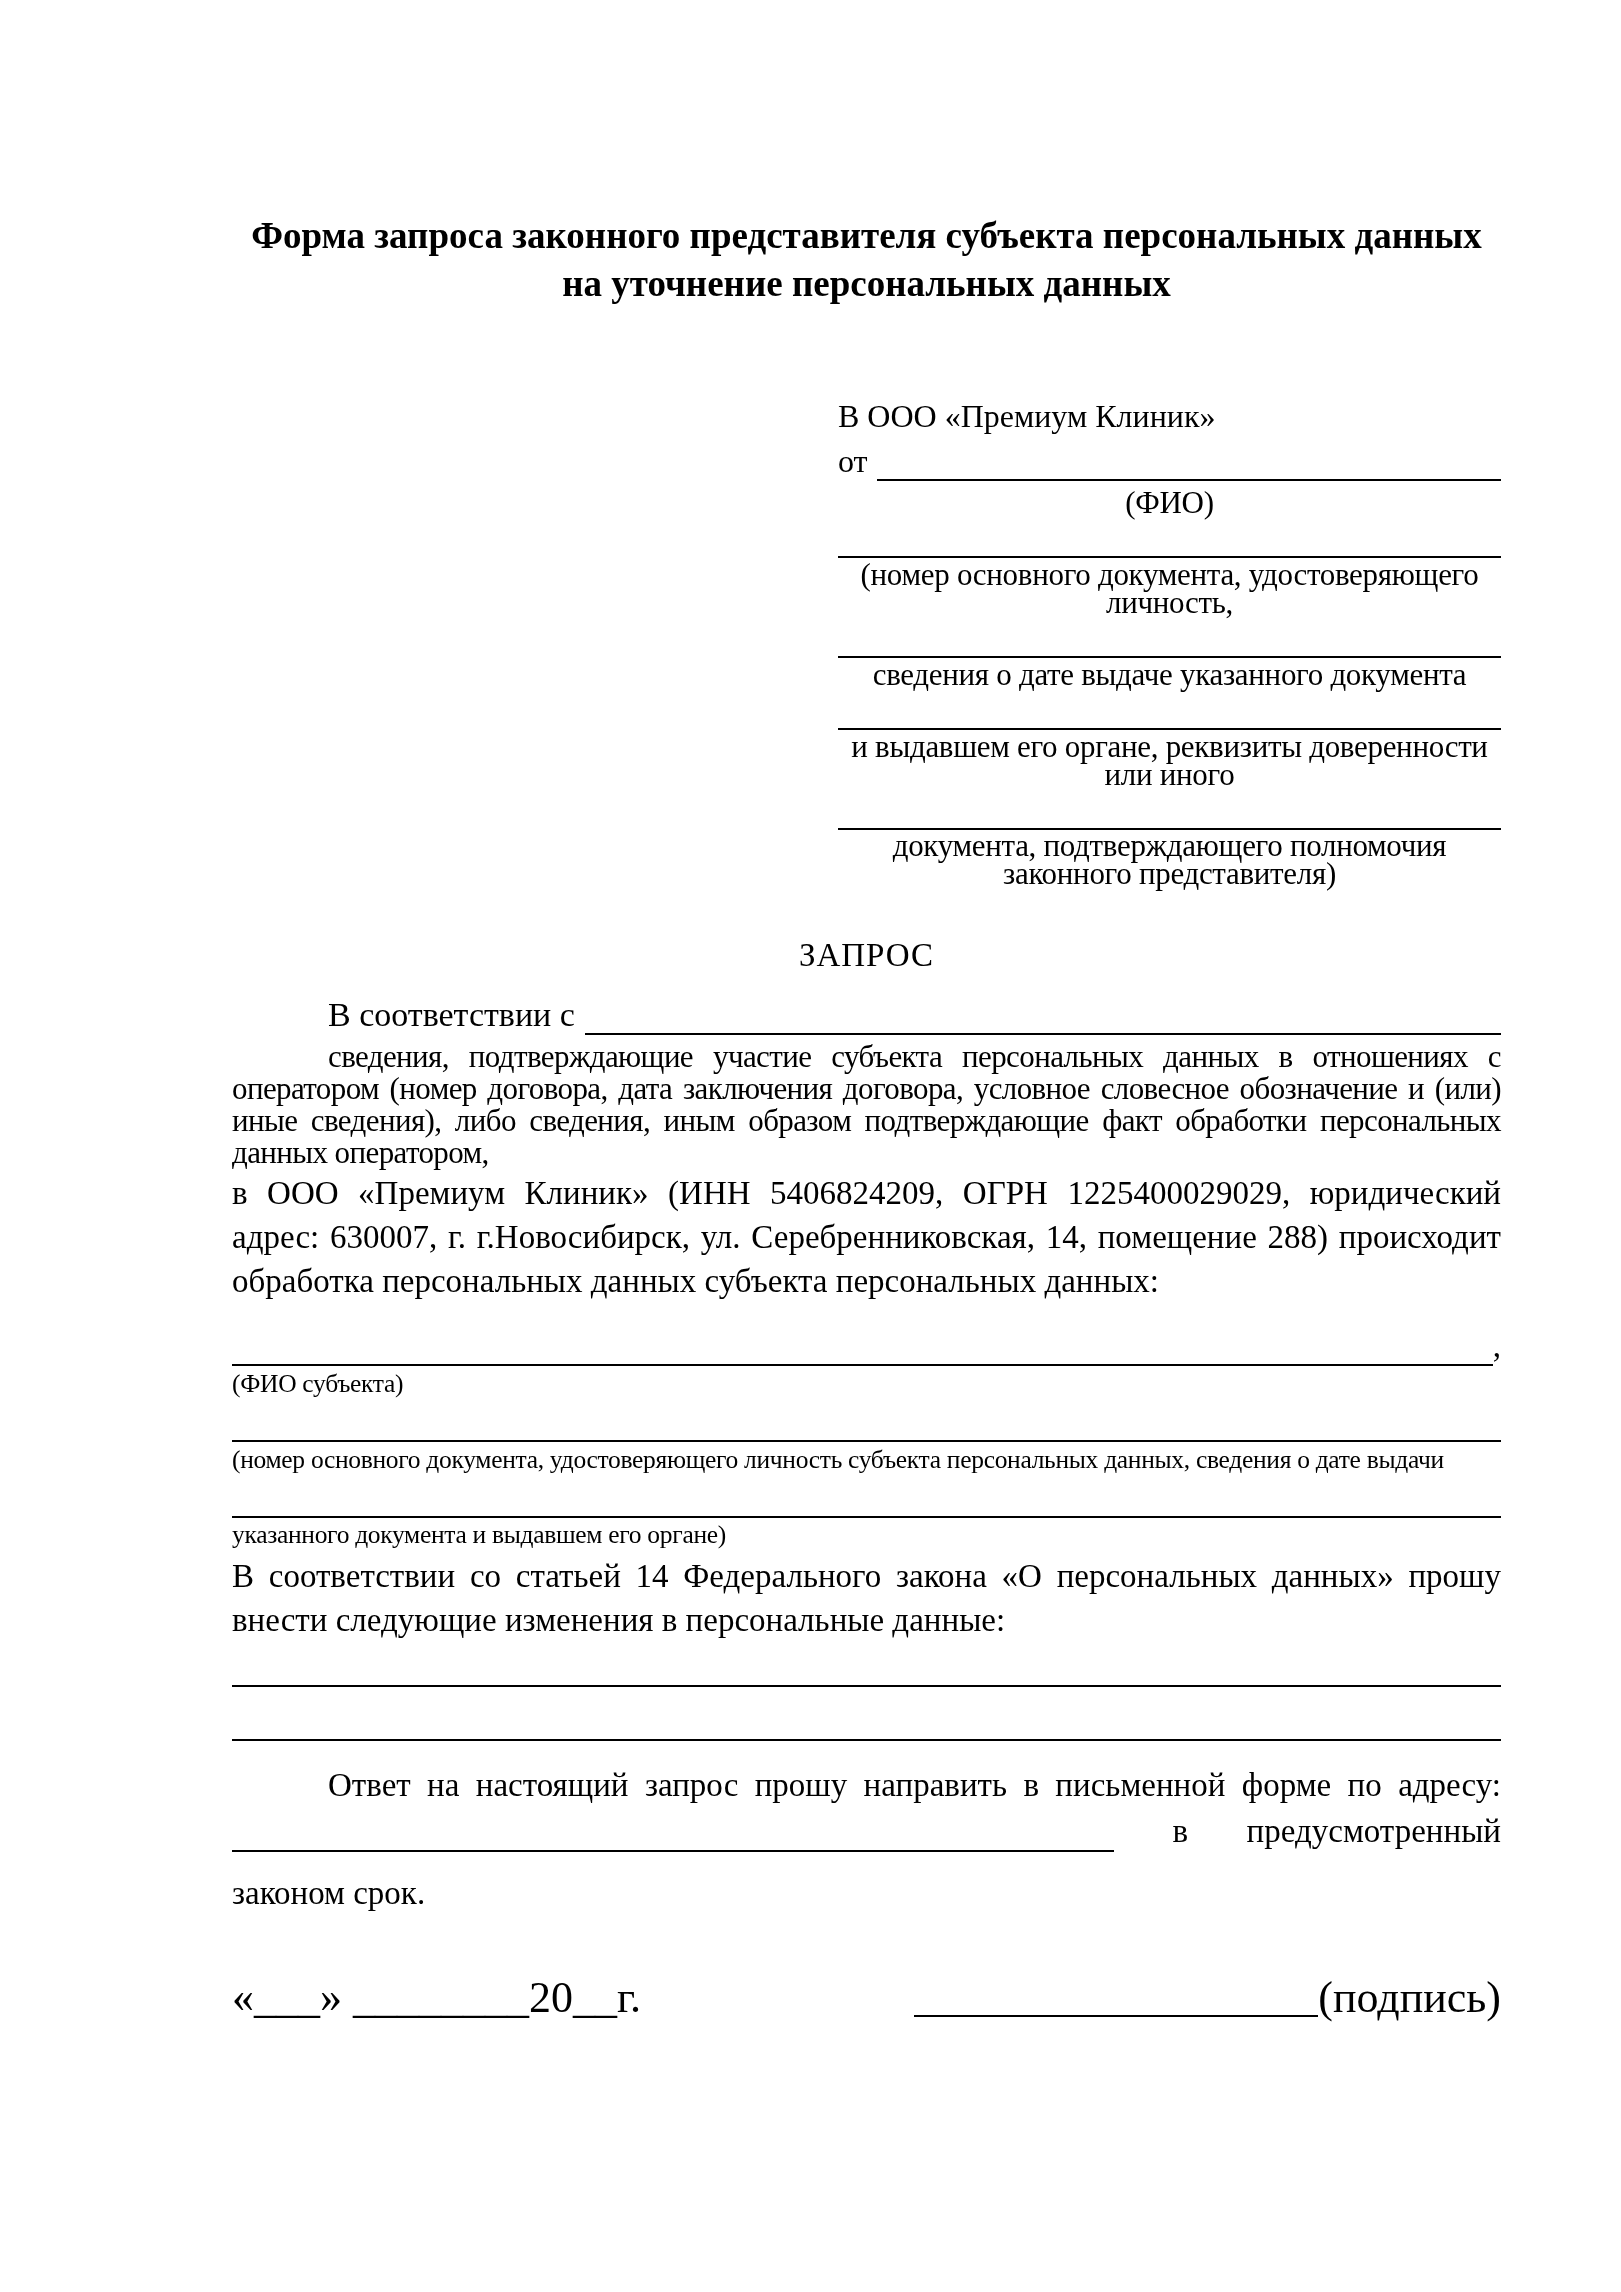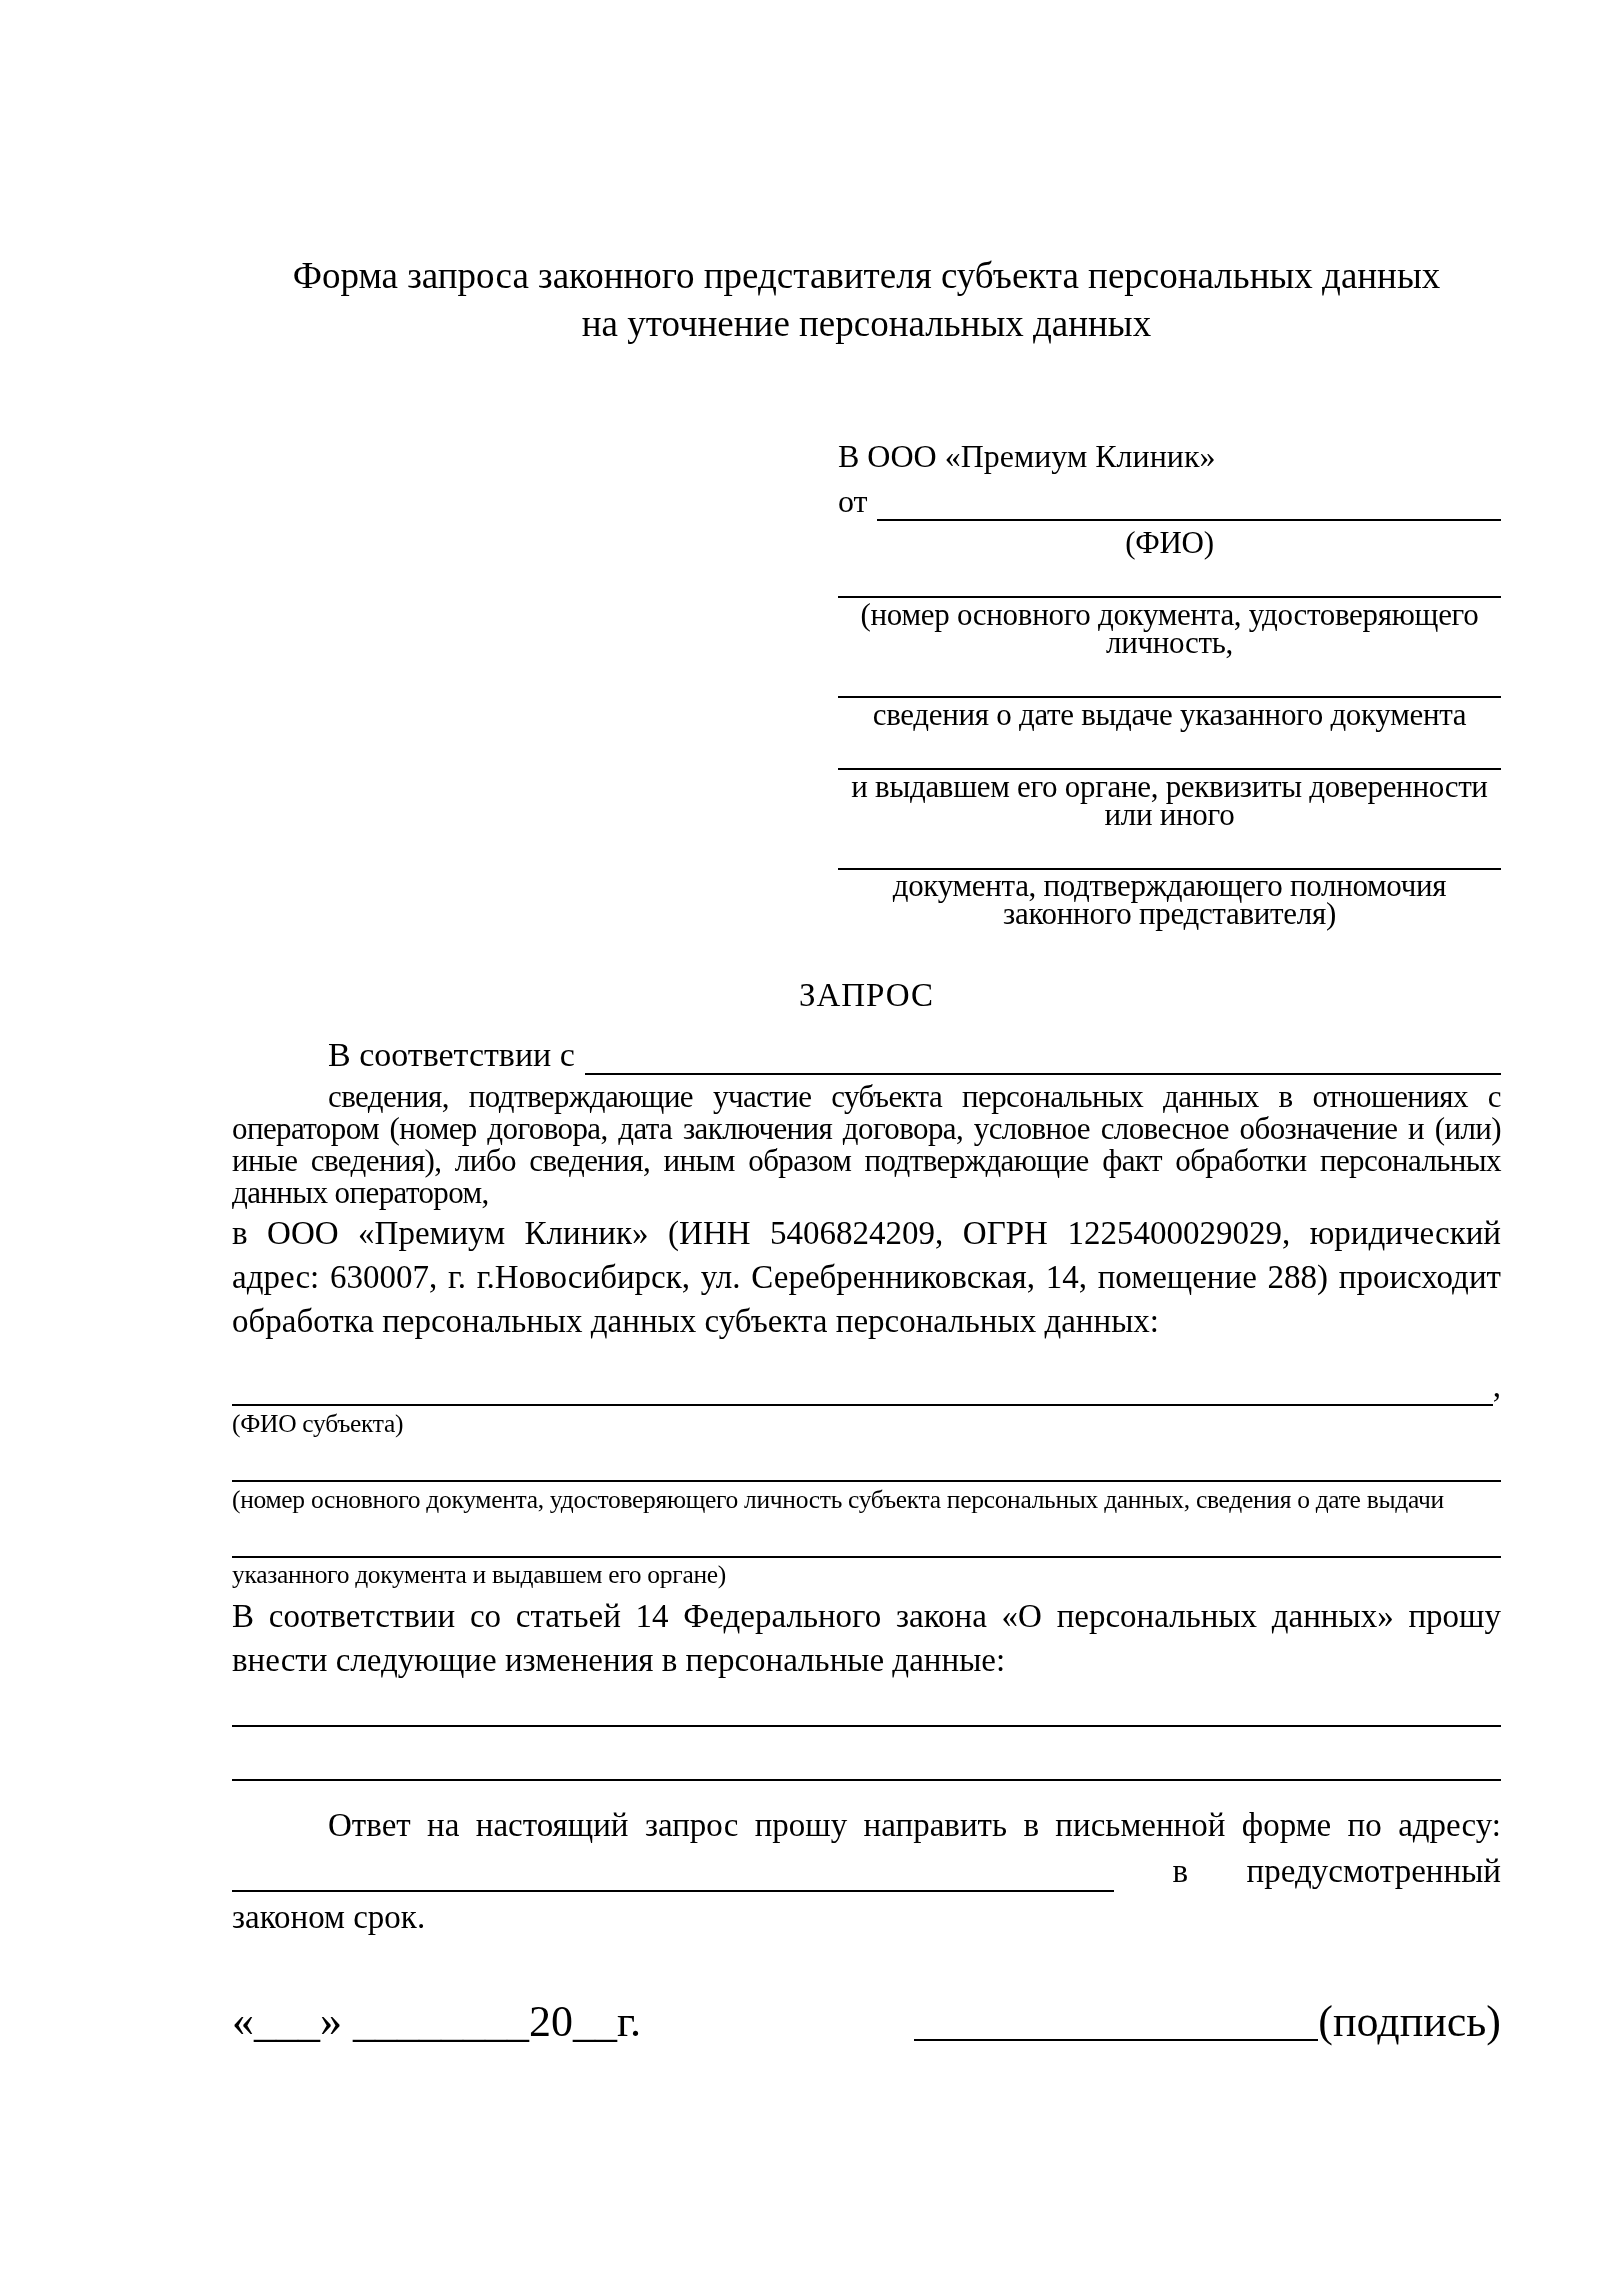--- a/index.html
+++ b/index.html
@@ -17,23 +17,23 @@
   
   .header-block {
     margin-left: 849px;
     font-size: 32px;
     line-height: 38px;
   }
   .header-block div { white-space: nowrap; }
 
   
   .form-title {
-    margin-top: 100px;
+    margin-top: 60px;
     text-align: center;
-    font-weight: normal;
+    font-weight: bold;
     font-size: 37px;
     line-height: 48px;
   }
   .form-title span { display: block; }
 
   
   .addressee {
     margin-top: 88px;
     margin-left: 606px; 
     font-size: 32px;
@@ -134,21 +134,21 @@
   }
   .answer-line-2 .addr-blank {
     width: 882px;
     border-bottom: 2.9px solid #000;
     height: 39px;
   }
   .answer-line-2 .w { line-height: 41px; }
   .answer-line-3 {
     font-size: 33px;
     line-height: 44px;
-    margin-top: 3px;
+    margin-top: 19px;
   }
 
   
   .footer-row {
     display: flex;
     justify-content: space-between;
     align-items: flex-end;
     margin-top: 61px;
     font-size: 44px;
   }

